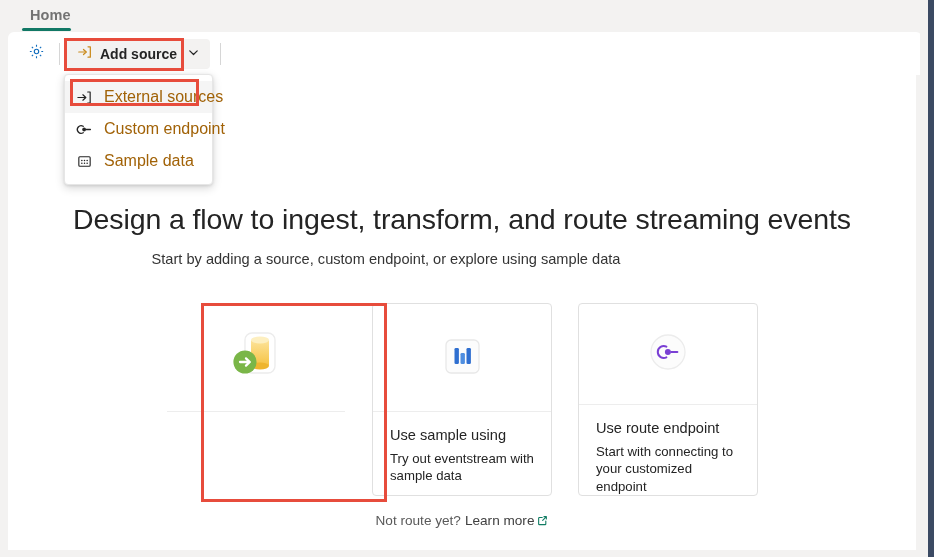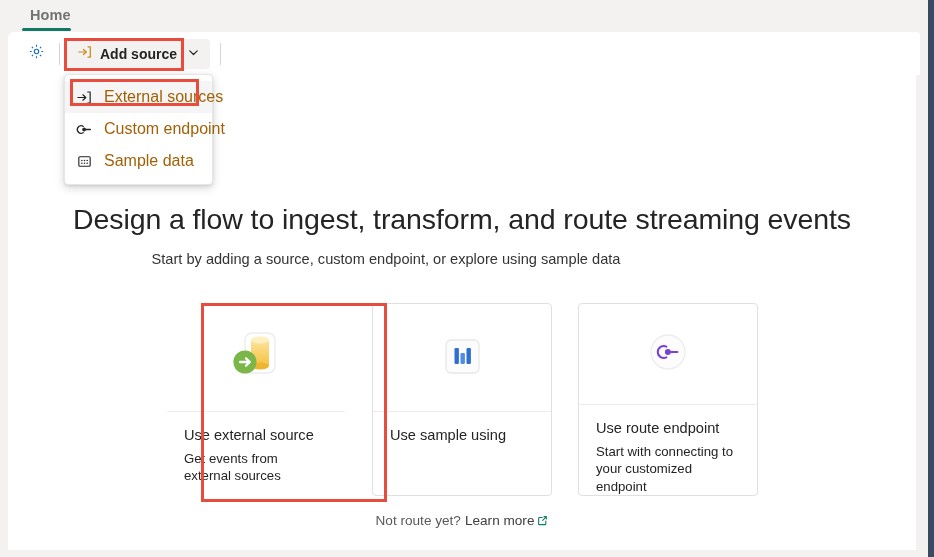--- a/index.html
+++ b/index.html
@@ -372,39 +372,36 @@
               </defs>
               <rect x="20" y="8" width="30" height="40" rx="7" fill="#ffffff" stroke="#ececec" stroke-width="1.4"></rect>
               <rect x="26" y="15" width="18" height="26" rx="1" fill="url(#cyl)"></rect>
               <ellipse cx="35" cy="15" rx="9" ry="3.4" fill="#fdefc0"></ellipse>
               <ellipse cx="35" cy="41" rx="9" ry="3.4" fill="#eeb52f"></ellipse>
               <circle cx="20" cy="37" r="11.6" fill="#7ab648"></circle>
               <path d="M15 37h9.2M21 33.4 24.8 37 21 40.6" fill="none" stroke="#ffffff" stroke-width="2.3" stroke-linecap="round" stroke-linejoin="round"></path>
             </svg>
           </span>
         </div>
-        <div class="card-body">
-          <div class="card-title">Use external source</div>
-          <div class="card-desc">Get events from external sources</div>
-        </div>
       </div>
 
       <div class="card">
         <div class="card-art">
           <span>
             <svg width="58" height="58" viewBox="0 0 58 58">
               <rect x="13" y="13" width="33" height="33" rx="5" fill="#fcfcfc" stroke="#e8e8e8" stroke-width="1.3"></rect>
               <rect x="21.5" y="21" width="4.4" height="16" rx="1.3" fill="#2f6fd0"></rect>
               <rect x="27.5" y="26" width="4.4" height="11" rx="1.3" fill="#4f8ee0"></rect>
               <rect x="33.5" y="21" width="4.4" height="16" rx="1.3" fill="#2f6fd0"></rect>
             </svg>
           </span>
         </div>
         <div class="card-body">
           <div class="card-title">Use sample using</div>
+          <div class="card-desc">Try out eventstream with sample data</div>
         </div>
       </div>
 
       <div class="card">
         <div class="card-art">
           <span>
             <svg width="58" height="58" viewBox="0 0 58 58">
               <circle cx="29" cy="29" r="17" fill="#fcfcfc" stroke="#ececec" stroke-width="1.3"></circle>
               <path d="M27.4 23.6a6 6 0 1 0 0 10.8" fill="none" stroke="#7a3fd4" stroke-width="2" stroke-linecap="round"></path>
               <circle cx="28.9" cy="29" r="3" fill="#7a3fd4"></circle>

